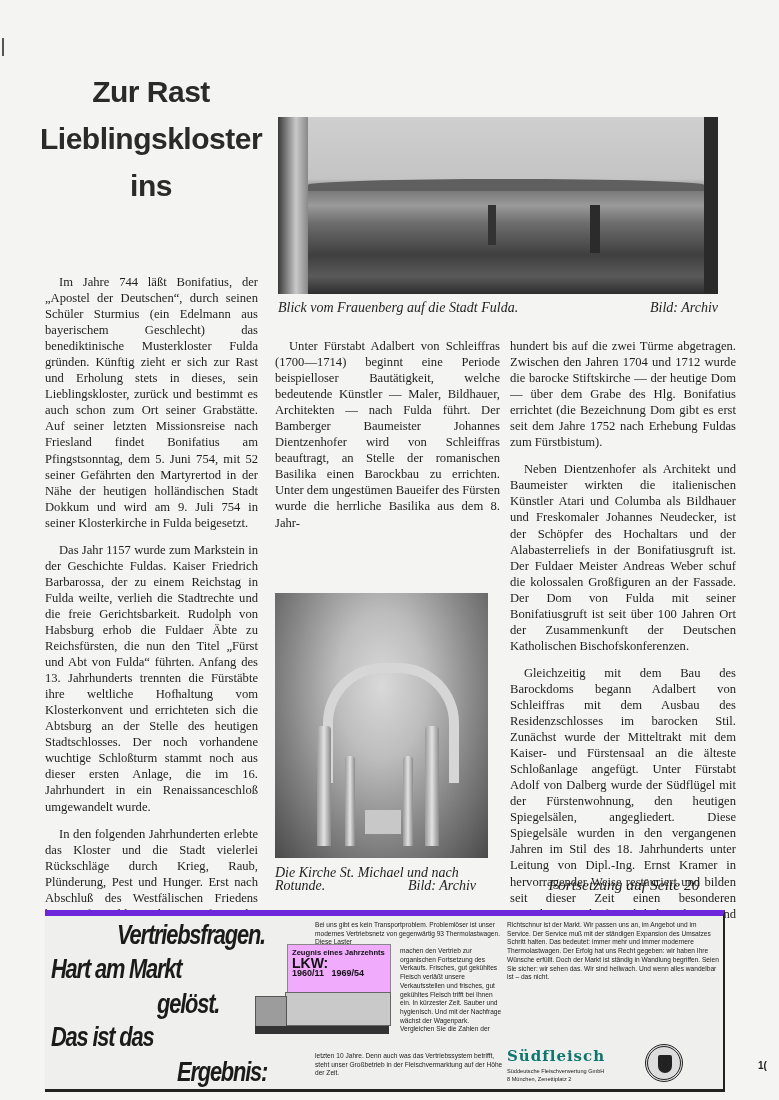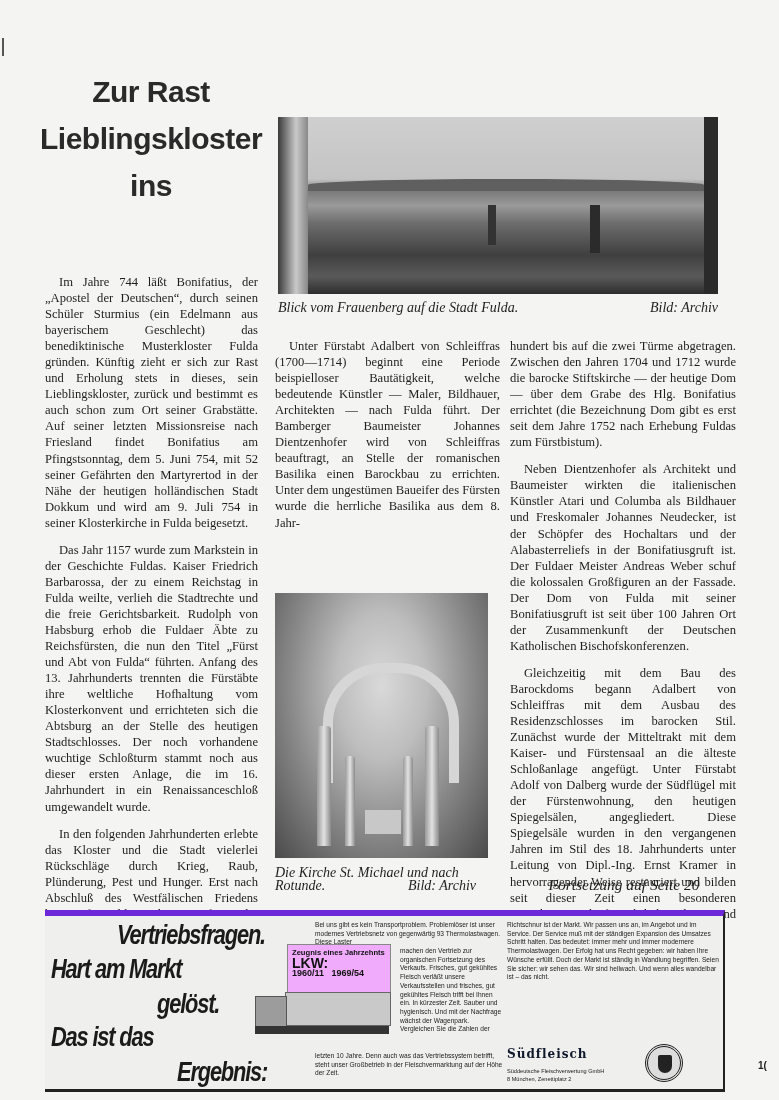--- a/index.html
+++ b/index.html
@@ -65,21 +65,21 @@
   .ad-text {
     position:absolute; font-family:"Liberation Sans","DejaVu Sans",sans-serif;
     font-size:6.6px; line-height:8.7px; color:#222;
   }
   #ad-truck { position:absolute; left:210px; top:28px; width:140px; height:92px; }
   #ad-truck .box { position:absolute; left:32px; top:0; width:102px; height:58px; background:#f0abfc; border:1px solid #888; }
   #ad-truck .box-label { font-family:"Liberation Sans","DejaVu Sans",sans-serif; font-weight:bold; font-size:7.6px; line-height:10px; padding:3px 4px; color:#111; }
   #ad-truck .cab { position:absolute; left:0; top:52px; width:30px; height:30px; background:#9c9c9c; border:1px solid #555; }
   #ad-truck .trailer { position:absolute; left:30px; top:48px; width:104px; height:32px; background:#c9c9c9; border:1px solid #666; }
   #ad-truck .wheels { position:absolute; left:0; top:82px; width:134px; height:8px; background:#333; }
-  #ad-logo { position:absolute; left:462px; top:131px; font-family:"DejaVu Serif",serif; font-weight:bold; font-size:12px; letter-spacing:1px; color:#0f172a; }
+  #ad-logo { position:absolute; left:462px; top:131px; font-family:"DejaVu Serif",serif; font-weight:bold; font-size:15px; letter-spacing:1px; color:#0f766e; }
   #ad-address { position:absolute; left:462px; top:152px; font-family:"Liberation Sans",sans-serif; font-size:5.6px; line-height:7.5px; color:#222; }
   #ad-seal { position:absolute; left:600px; top:128px; width:38px; height:38px; border-radius:50%; border:3px double #222; background:#ddd; box-sizing:border-box; }
   #ad-seal .shield { position:absolute; left:10px; top:8px; width:14px; height:18px; background:#222; border-radius:2px 2px 7px 7px; }
   #page-num { left:758px; top:1060px; font-family:"Liberation Sans",sans-serif; font-weight:bold; font-size:10px; }
   #margin-mark { left:2px; top:38px; width:2px; height:18px; background:#555; }
 </style>
 </head>
 <body>
 
 <div class="abs" id="margin-mark"></div>

